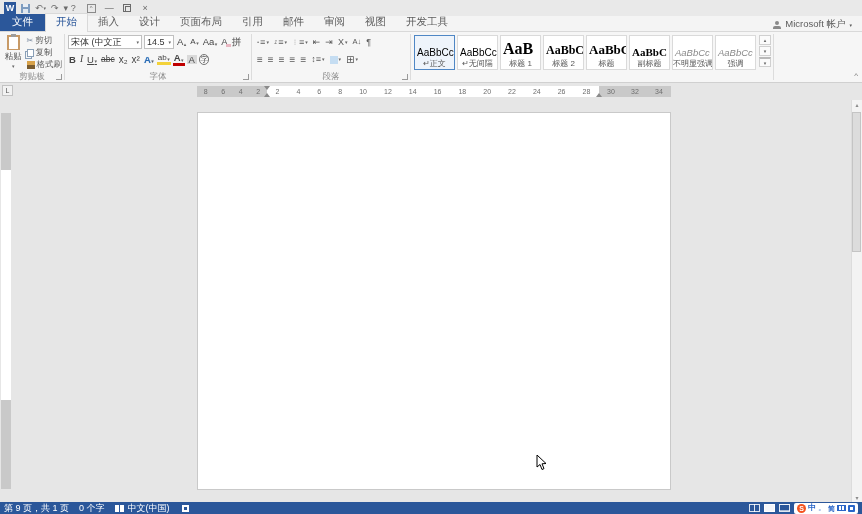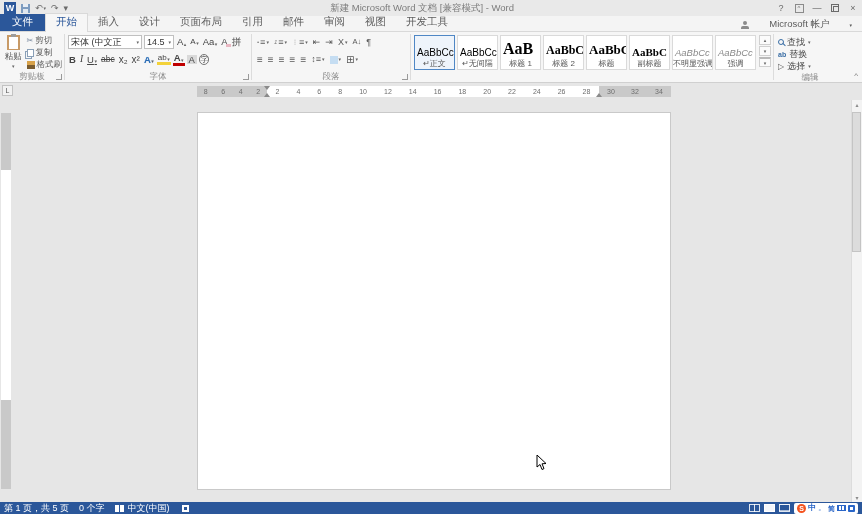--- a/index.html
+++ b/index.html
@@ -22,21 +22,21 @@
   .wbtn { font-size:9px; color:#6b6b6b; display:flex; align-items:center; justify-content:center; min-width:10px; }
   .ic-ribopt { width:9px; height:9px; border:1px solid #8a8a8a; font-size:6px; line-height:7px; text-align:center; color:#6b6b6b; }
   .ic-restore { width:8px; height:8px; border:1px solid #6b6b6b; position:relative; background:#e9e9e9; }
   .ic-restore::after { content:""; position:absolute; left:1px; top:1px; width:4px; height:4px; border:1px solid #6b6b6b; }
 
   
   .tabrow { height:16px; background:#f4f4f4; display:flex; align-items:flex-end; border-bottom:1px solid #d9d9d9; font-size:10.5px; }
   .tab { padding:1px 10px 2px 10px; color:#5c5c5c; cursor:default; }
   .tab.file { background:#2b579a; color:#fff; padding:1px 12px 2px 12px; }
   .tab.sel { background:#f6f6f6; color:#2b579a; border:1px solid #d9d9d9; border-bottom:none; margin-bottom:-1px; padding-bottom:3px; }
-  .acct { margin-left:auto; display:flex; align-items:center; gap:20px; padding-right:10px; font-size:9.5px; color:#5c5c5c; }
+  .acct { margin-left:auto; display:flex; align-items:center; gap:4px; padding-right:10px; font-size:9.5px; color:#5c5c5c; }
   .ic-person { width:8px; height:8px; position:relative; }
   .ic-person::before { content:""; position:absolute; left:2px; top:0; width:4px; height:4px; border-radius:50%; background:#8a8a8a; }
   .ic-person::after { content:""; position:absolute; left:0; bottom:0; width:8px; height:3px; border-radius:2px 2px 0 0; background:#8a8a8a; }
 
   
   .ribbon { height:51px; background:#f6f6f6; border-bottom:1px solid #d0d0d0; display:flex; position:relative; }
   .grp { display:flex; flex-direction:column; padding-top:2px; }
   .gsep { width:1px; background:#dcdcdc; margin:2px 0; }
   .gbody { flex:1; }
   .glab { height:11px; display:flex; align-items:center; justify-content:center; font-size:8.5px; color:#8a8a8a; position:relative; }
@@ -175,21 +175,20 @@
         </span>
       <span class="qbtn">
           <span>↶</span>
           <span class="dd">▾</span>
         </span>
       <span class="qbtn">
           <span>↷</span>
         </span>
       <span class="qbtn dd">▾</span>
     </div>
-    <div class="ttext">新建 Microsoft Word 文档 [兼容模式] - Word</div>
     <div class="winbtns">
       <span class="wbtn">?</span>
       <span class="wbtn">
           <span class="ic-ribopt">^</span>
         </span>
       <span class="wbtn">—</span>
       <span class="wbtn">
           <span class="ic-restore"></span>
         </span>
       <span class="wbtn">×</span>
@@ -417,41 +416,20 @@
           </div>
         <div class="stscroll">
           <span class="stsb">▴</span>
           <span class="stsb">▾</span>
           <span class="stsb more">▾</span>
         </div>
       </div>
     </div>
     <div class="gsep"></div>
 
-    <div class="grp edit">
-      <div class="gbody" style="padding-top:2px">
-        <div class="erow">
-            <span class="ic-find"></span>
-            <span>查找</span>
-            <span class="dd">▾</span>
-          </div>
-        <div class="erow">
-            <span class="ic-repl">ab</span>
-            <span>替换</span>
-          </div>
-        <div class="erow">
-            <span class="ic-sel">▷</span>
-            <span>选择</span>
-            <span class="dd">▾</span>
-          </div>
-      </div>
-      <div class="glab">
-          <span>编辑</span>
-        </div>
-    </div>
 
     <span class="ribcollapse">^</span>
   </div>
 
   <div class="rulerrow">
     <span class="tabsel">L</span>
     <div class="hruler">
       <div class="rseg marg l">
         <span>8</span>
           <span>6</span>
@@ -492,21 +470,21 @@
       <span>▴</span>
       <span>▾</span>
     </div>
     <span class="vthumb"></span>
     <svg class="cursor" width="11" height="16" viewBox="0 0 11 16">
       <path d="M1,0 L1,12 L4,9.5 L6,14.5 L8,13.6 L6,8.8 L10,8.5 Z" fill="#ffffff" stroke="#000000" stroke-width="1"></path>
     </svg>
   </div>
 
   <div class="statusbar">
-    <span class="sitem">第 1 页，共 5 页</span>
+    <span class="sitem">第 9 页，共 1 页</span>
     <span class="sitem">0 个字</span>
     <span class="ic-book"></span>
     <span class="sitem">中文(中国)</span>
     <span class="ic-macro"></span>
     <div class="sright">
       <span class="vm read"></span>
       <span class="vm print"></span>
       <span class="vm web"></span>
       <div class="imebar">
         <span class="sogou">S</span>

